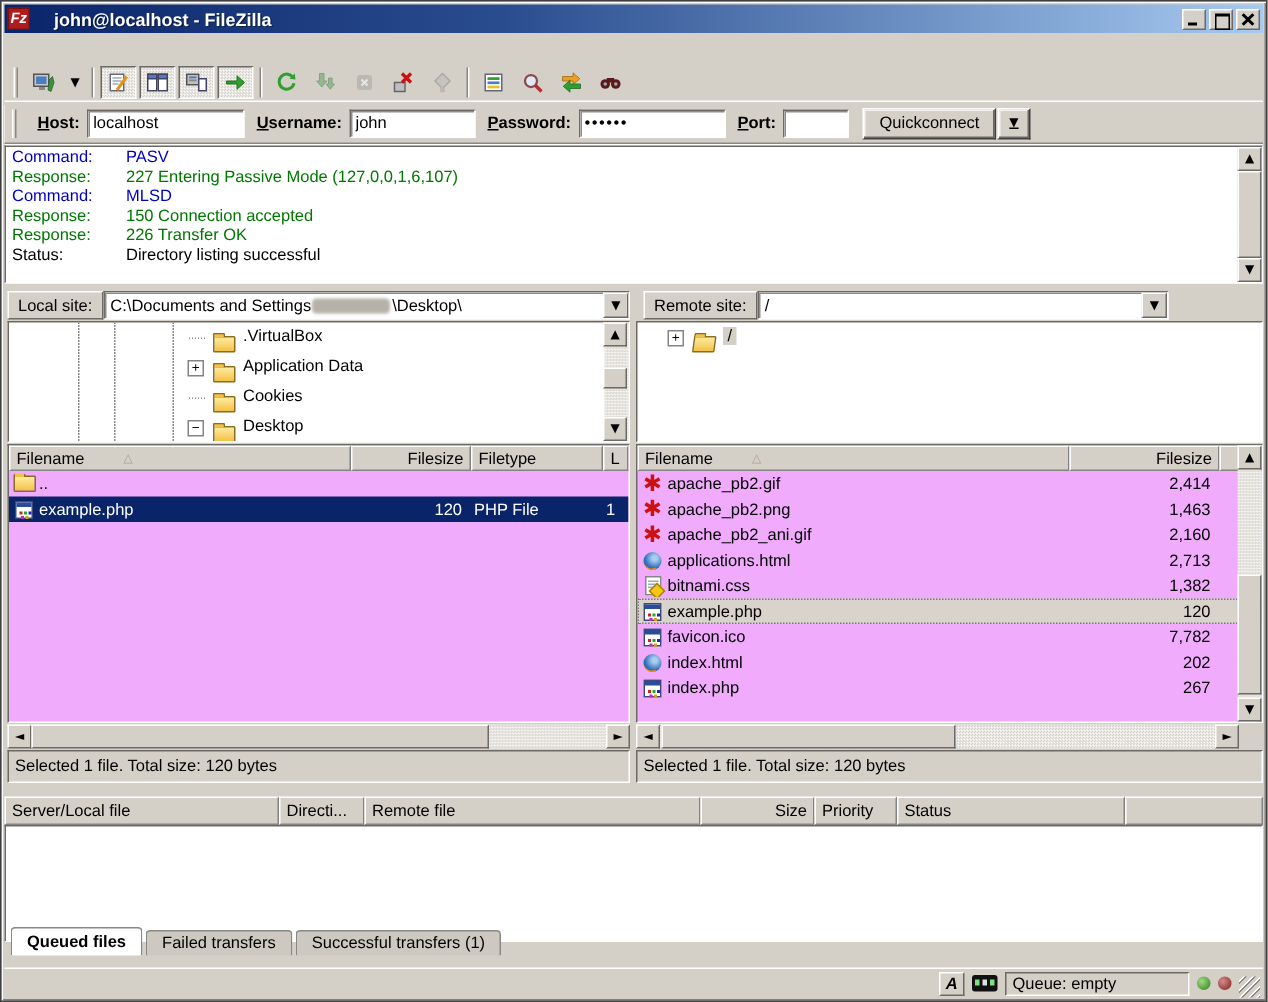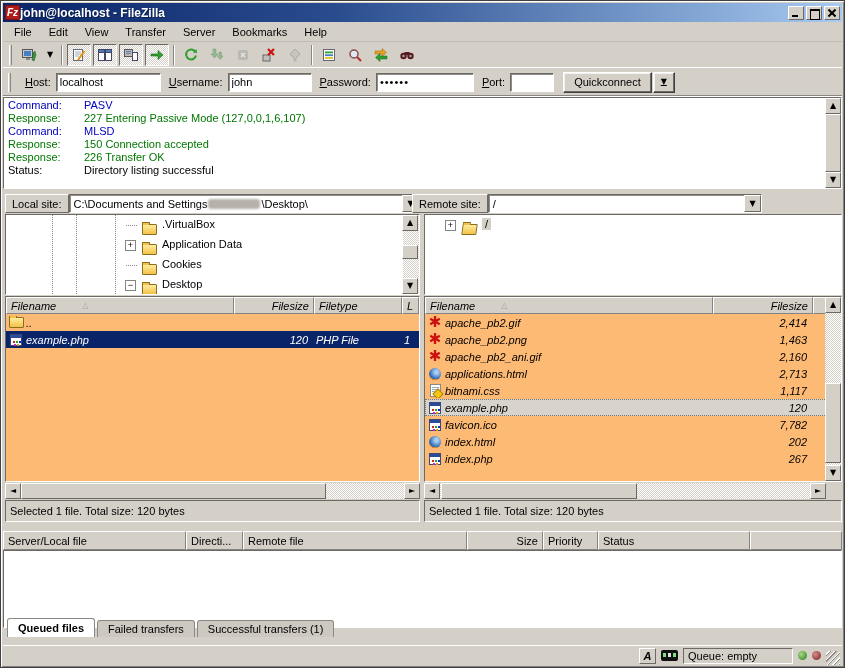--- a/index.html
+++ b/index.html
@@ -8,21 +8,21 @@
     border:1px solid #404040;box-shadow:inset 1px 1px 0 #fff,inset -1px -1px 0 #808080;
     overflow:hidden;font-size:11px;color:#000;}
   .field{background:#fff;border:1px solid;border-color:#6d6a65 #fff #fff #6d6a65;
     box-shadow:inset 1px 1px 0 #8f8d88;font-size:11px;padding:1px 3px;outline:none;}
   
   .titlebar{position:absolute;left:2px;top:2px;right:2px;height:19px;
     background:linear-gradient(90deg,#0a246a 0%,#2a4d8f 40%,#a6caf0 100%);
     display:flex;align-items:center;padding:0 2px;}
   .fzlogo{width:15px;height:15px;background:#b01c1c;border:1px solid #7a0f0f;color:#fff;
     font-weight:bold;font-size:10px;font-style:italic;display:flex;align-items:center;
-    justify-content:center;margin-right:0;}
+    justify-content:center;margin-right:16px;}
   .tbtext{color:#fff;font-weight:bold;font-size:12px;flex:1;
     text-shadow:1px 1px 0 rgba(0,0,0,.4);white-space:nowrap;}
   .winbtns{display:flex;gap:2px;}
   .wbtn{width:16px;height:14px;position:relative;border:1px solid;
     border-color:#fff #6d6a65 #6d6a65 #fff;background:#d4d0c8;cursor:default;}
   .g-min::before{content:"";position:absolute;left:3px;bottom:2px;width:6px;height:2px;background:#000;}
   .g-max::before{content:"";position:absolute;left:3px;top:2px;width:8px;height:8px;
     border:1px solid #000;border-top-width:2px;}
   .g-close::before,.g-close::after{content:"";position:absolute;left:2px;top:5px;width:10px;height:2px;background:#000;}
   .g-close::before{transform:rotate(45deg);} .g-close::after{transform:rotate(-45deg);}
@@ -40,21 +40,21 @@
   .tbtn.pressed{border-color:#6d6a65 #fff #fff #6d6a65;
     background:repeating-conic-gradient(#fff 0 25%,#d4d0c8 0 50%) 0 0/2px 2px;}
   .tbtn.drop{width:14px;}
   .dis{filter:grayscale(1) opacity(.45);}
   .half{opacity:.65;}
   .ticon{width:16px;height:16px;display:block;}
   
   .qcbar{position:absolute;left:2px;top:68px;right:2px;height:27px;display:flex;
     align-items:center;border-bottom:1px solid #8a8884;box-shadow:0 1px 0 #fff;}
   .qcgrip{width:3px;height:19px;border-left:1px solid #fff;border-right:1px solid #8a8884;margin:0 6px 0 5px;}
-  .qclabel{margin:0 5px 0 8px;display:inline-block;}
+  .qclabel{margin:0 5px 0 8px;display:inline-block;font-weight:bold;}
   .qclabel::first-letter{text-decoration:underline;}
   .qc-host{width:105px;height:19px;} .qc-user{width:84px;height:19px;}
   .qc-pass{width:98px;height:19px;letter-spacing:1px;} .qc-port{width:44px;height:19px;}
   .qcbtn{height:21px;margin-left:9px;padding:0 10px;font-size:11px;
     border:1px solid;border-color:#fff #404040 #404040 #fff;background:#d4d0c8;
     box-shadow:inset -1px -1px 0 #6d6a65, inset 1px 1px 0 #f4f2ee;cursor:default;}
   .qcbtn span::first-letter{text-decoration:underline;}
   .qcdrop{width:16px;height:21px;margin-left:1px;display:flex;align-items:center;justify-content:center;}
   
   .sbv,.sbh{position:absolute;background:repeating-conic-gradient(#fff 0 25%,#d4d0c8 0 50%) 0 0/2px 2px;}
@@ -110,22 +110,22 @@
   .icon-ff::before{content:"";position:absolute;left:-3px;top:-3px;width:11px;height:11px;border-radius:50%;
     border:3px solid transparent;border-left-color:#ff8c00;border-bottom-color:#ff8c00;transform:rotate(20deg);}
   .icon-css{display:inline-block;width:11px;height:13px;background:#fff;border:1px solid #888;position:relative;}
   .icon-css::before{content:"";position:absolute;left:1px;top:2px;width:7px;height:1px;background:#9ab;
     box-shadow:0 2px 0 #9ab,0 4px 0 #9ab;}
   .icon-css::after{content:"";position:absolute;right:-2px;bottom:-2px;width:6px;height:6px;
     background:#f5c518;border:1px solid #a98506;transform:rotate(45deg);}
   .icon-red{color:#cc1111;font-size:15px;line-height:13px;font-family:"DejaVu Sans",sans-serif;}
   .icon-red::before{content:"✱";}
   
-  .listpane{position:absolute;top:295px;height:186px;background:#fdba74;border:1px solid;
-    border-color:#6d6a65 #fff #fff #6d6a65;overflow:hidden;font-style:italic;}
+  .listpane{position:absolute;top:295px;height:186px;background:#f0abfc;border:1px solid;
+    border-color:#6d6a65 #fff #fff #6d6a65;overflow:hidden;}
   .lheader{display:grid;height:17px;}
   .hcol{border:1px solid;border-color:#fff #848484 #848484 #fff;background:#d4d0c8;
     display:flex;align-items:center;padding:0 4px;white-space:nowrap;overflow:hidden;}
   .hcol.r{justify-content:flex-end;}
   .sortmark{color:#a8a49c;font-size:8px;margin-left:26px;}
   .frow{display:grid;height:17px;align-items:center;white-space:nowrap;cursor:default;}
   .fcell{display:flex;align-items:center;overflow:hidden;padding-left:2px;}
   .fcell.r{justify-content:flex-end;padding-right:6px;}
   .grid-local{grid-template-columns:228px 80px 88px 1fr;}
   .grid-remote{grid-template-columns:288px 100px 1fr;}
@@ -144,21 +144,21 @@
   .tab.active{height:19px;background:#fff;font-weight:bold;border-color:#8a8884;}
   
   .statusbar{position:absolute;left:2px;bottom:2px;right:2px;height:20px;display:flex;
     align-items:center;justify-content:flex-end;gap:5px;border-top:1px solid #fff;padding-right:2px;}
   .abox{width:17px;height:16px;display:flex;align-items:center;justify-content:center;
     border:1px solid;border-color:#fff #6d6a65 #6d6a65 #fff;background:#d4d0c8;
     font-weight:bold;font-style:italic;font-size:11px;}
   .speedbadge{width:17px;height:11px;background:#111;border-radius:2px;position:relative;}
   .speedbadge::before{content:"";position:absolute;left:2px;top:3px;width:3px;height:4px;background:#7fe07f;
     box-shadow:5px 0 0 #e0e0e0,10px 0 0 #7fe07f;}
-  .queuepanel{width:110px;height:16px;border:1px solid;border-color:#6d6a65 #fff #fff #6d6a65;
+  .queuepanel{width:123px;height:16px;border:1px solid;border-color:#6d6a65 #fff #fff #6d6a65;
     display:flex;align-items:center;padding-left:4px;background:#d4d0c8;}
   .led{width:9px;height:9px;border-radius:50%;}
   .led.green{background:radial-gradient(circle at 35% 35%,#9fdd7f,#2f7a1f);}
   .led.red{background:radial-gradient(circle at 35% 35%,#d98a8a,#7a1f1f);}
   .grip{width:14px;height:14px;align-self:flex-end;
     background:repeating-linear-gradient(135deg,transparent 0 2px,#fff 2px 3px,#8a8884 3px 4px);}
 </style>
 </head>
 <body>
 
@@ -167,29 +167,20 @@
   <div class="titlebar">
     <span class="fzlogo">Fz</span>
     <span class="tbtext">john@localhost - FileZilla</span>
     <span class="winbtns">
       <span class="wbtn g-min"></span>
       <span class="wbtn g-max"></span>
       <span class="wbtn g-close"></span>
     </span>
   </div>
 
-  <div class="menubar">
-    <span class="menuitem">File</span>
-    <span class="menuitem">Edit</span>
-    <span class="menuitem">View</span>
-    <span class="menuitem">Transfer</span>
-    <span class="menuitem">Server</span>
-    <span class="menuitem">Bookmarks</span>
-    <span class="menuitem">Help</span>
-  </div>
 
   <div class="toolbar">
     <span class="tgrip"></span>
     <span class="tbtn">
       <svg class="ticon" viewBox="0 0 16 16">
         <rect x="1.5" y="2.5" width="10" height="8" fill="#c8c8c8" stroke="#555"></rect>
         <rect x="3" y="4" width="7" height="5" fill="#4a7ec4"></rect>
         <rect x="5" y="11" width="4" height="2" fill="#888"></rect>
         <path d="M12 6 l2 -2 1 4 -2 6 -2 -1 z" fill="#3f8f3f" stroke="#1f5f1f" stroke-width=".5"></path>
       </svg>
@@ -348,21 +339,21 @@
     <span class="sitecombo">
       <span>C:\Documents and Settings</span>
         <span class="redact"></span>
         <span>\Desktop\</span>
       <span class="combodrop">
           <span class="arrow">▼</span>
         </span>
     </span>
   </div>
 
-  <div class="sitebar" style="left:411px;width:350px;">
+  <div class="sitebar" style="left:428px;width:350px;">
     <span class="sitelabel">Remote site:</span>
     <span class="sitecombo">
       <span>/</span>
       <span class="combodrop">
           <span class="arrow">▼</span>
         </span>
     </span>
   </div>
 
   <div class="treepane" style="left:4px;width:415px;">
@@ -511,21 +502,21 @@
       <span class="fcell r">2,713</span>
         <span class="fcell"></span>
     </div>
     <div class="frow grid-remote">
       <span class="fcell">
           <span class="fi">
             <span class="icon-css"></span>
           </span>
           <span>bitnami.css</span>
         </span>
-      <span class="fcell r">1,117</span>
+      <span class="fcell r">1,382</span>
         <span class="fcell"></span>
     </div>
     <div class="frow grid-remote sel-inactive">
       <span class="fcell">
           <span class="fi">
             <span class="icon-winfile"></span>
           </span>
           <span>example.php</span>
         </span>
       <span class="fcell r">120</span>

